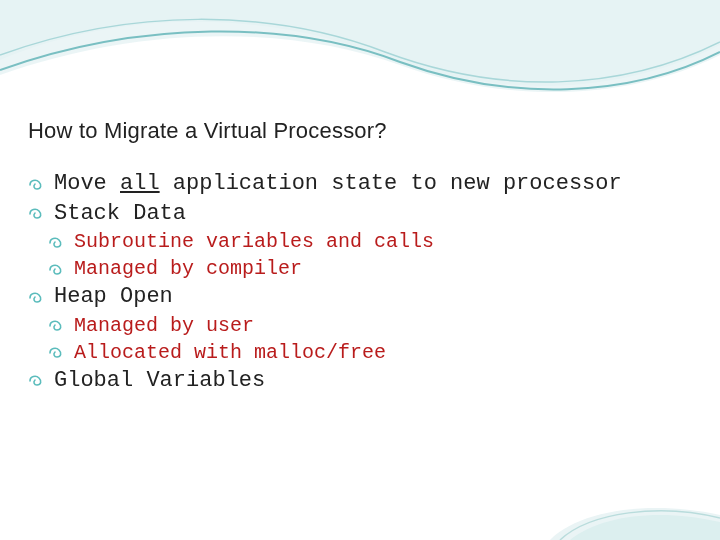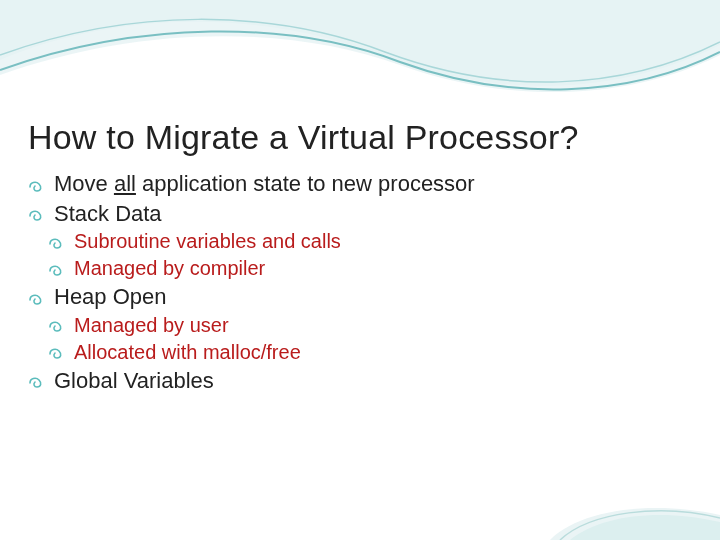--- a/index.html
+++ b/index.html
@@ -18,32 +18,33 @@
     overflow: hidden;
   }
   .wave-band svg { position: absolute; top: 0; left: 0; width: 720px; height: 130px; }
 
   
   .slide-title {
     position: absolute;
     top: 118px;
     left: 28px;
     right: 28px;
-    font-size: 34px;
+    font-size: 22px;
     font-weight: 400;
     color: #222;
     letter-spacing: 0.2px;
   }
 
   
   .body {
     position: absolute;
     top: 170px;
     left: 28px;
     right: 28px;
+    font-family: Liberation Mono, monospace;
   }
 
   .lvl1 {
     font-size: 22px;
     color: #222;
     line-height: 1.25;
     margin-bottom: 2px;
     position: relative;
     padding-left: 26px;
   }

